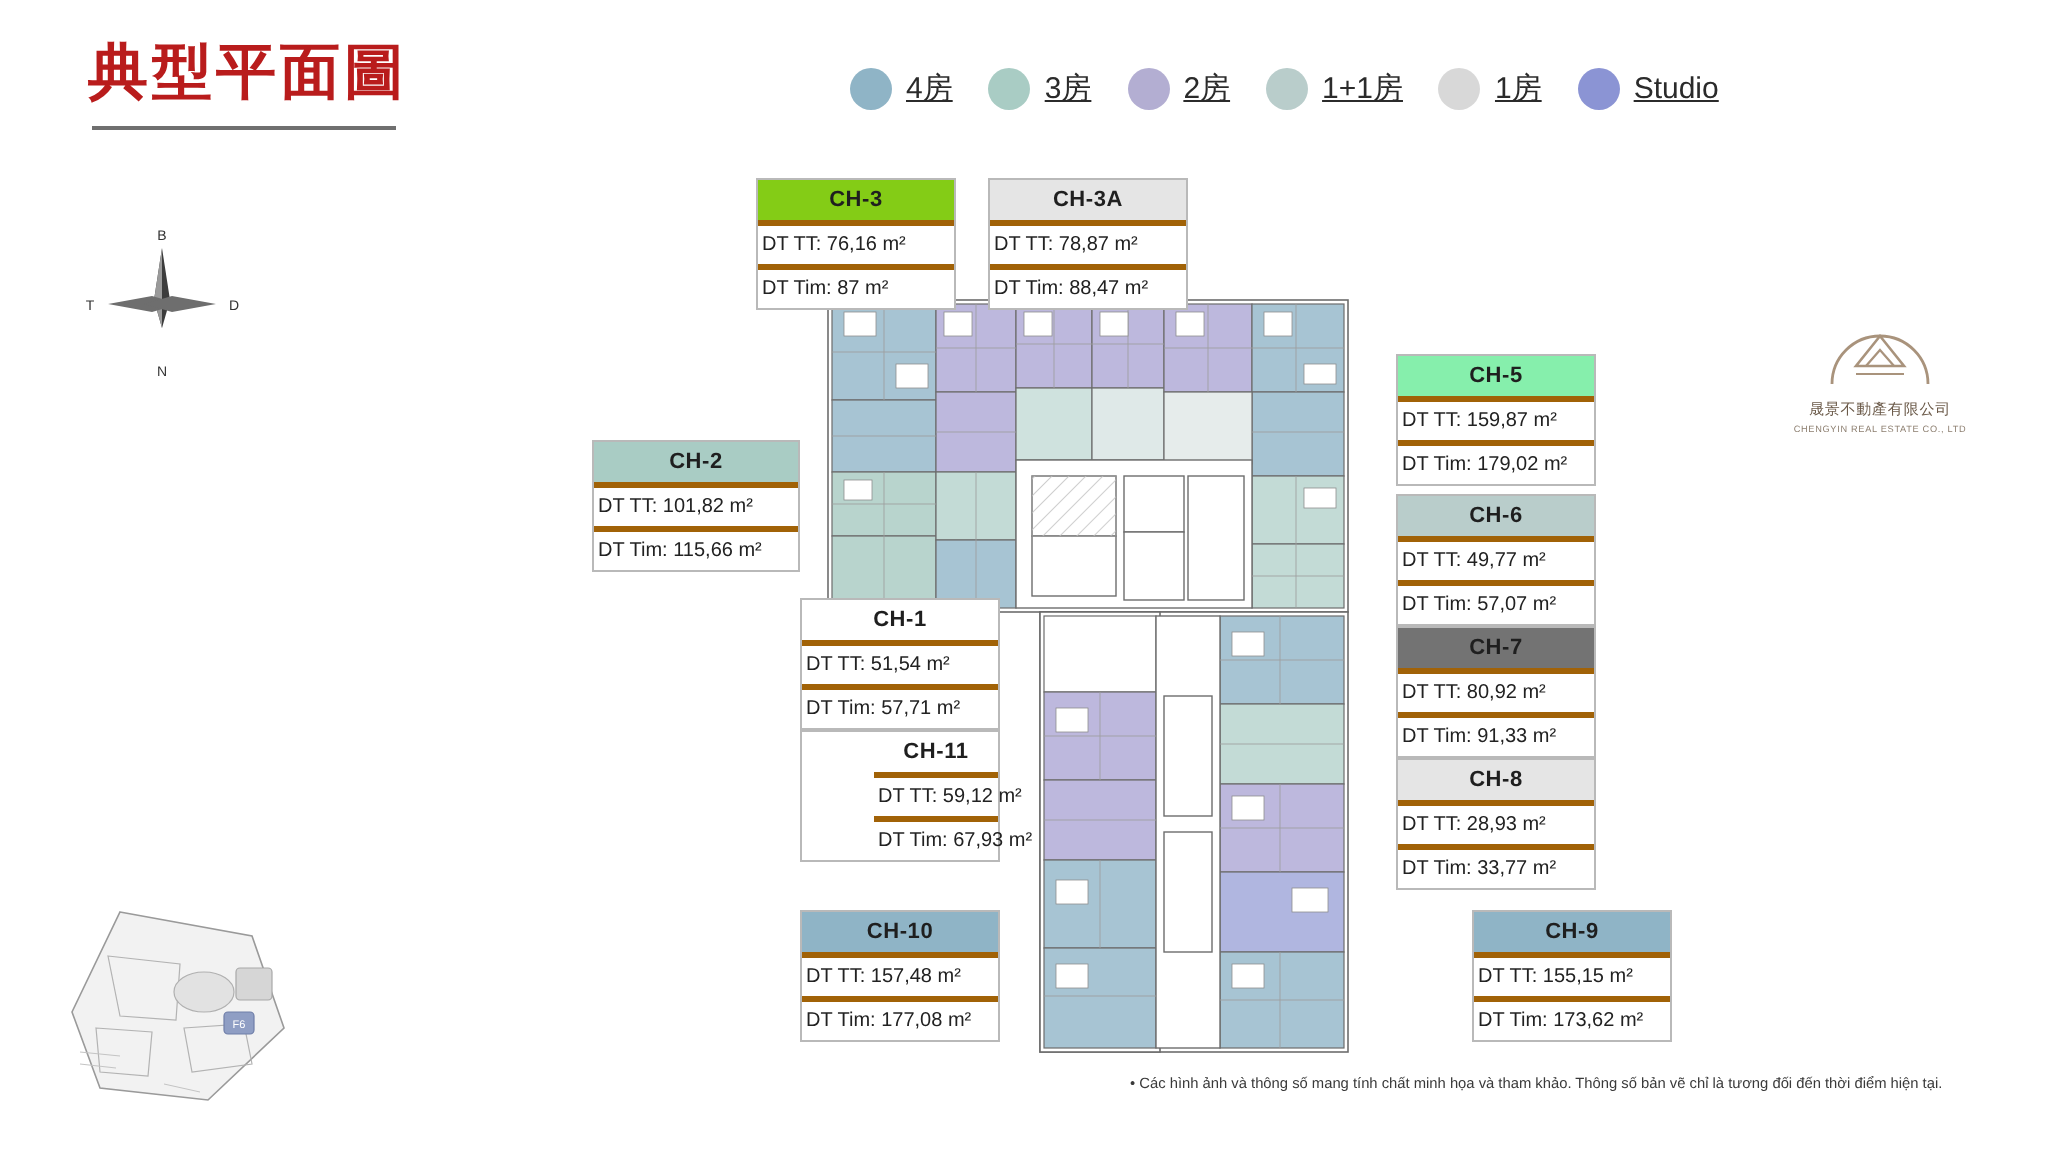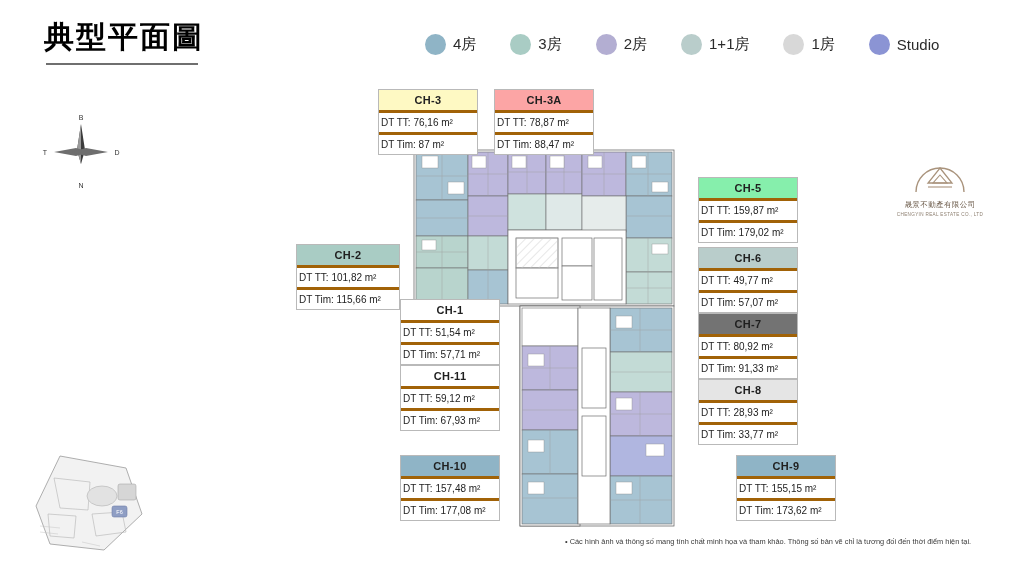--- a/index.html
+++ b/index.html
@@ -21,21 +21,21 @@
     position: absolute;
     left: 44px;
     top: 20px;
     width: 300px;
   }
   .main-title {
     font-family: "Liberation Serif", serif;
     font-size: 30px;
     font-weight: bold;
     letter-spacing: 2px;
-    color: #000000;
+    color: #b91c1c;
     margin: 0;
     line-height: 1.1;
   }
   .title-rule {
     width: 152px;
     height: 2px;
     background: #6f6f6f;
     margin: 10px 0 9px 2px;
   }
   .sub-title {
@@ -47,21 +47,22 @@
     margin: 0;
   }
 
   
   .legend {
     position: absolute;
     left: 425px;
     top: 34px;
     display: flex;
     align-items: center;
-    gap: 34px;
+    gap: 18px;
+    text-decoration: underline;
   }
   .legend-item {
     display: flex;
     align-items: center;
     gap: 7px;
   }
   .legend-dot {
     width: 21px;
     height: 21px;
     border-radius: 50%;
@@ -335,27 +336,27 @@
       <rect x="116" y="334" width="16" height="12"></rect>
       <rect x="204" y="168" width="16" height="12"></rect>
       <rect x="204" y="250" width="16" height="12"></rect>
       <rect x="204" y="334" width="16" height="12"></rect>
       <rect x="234" y="296" width="18" height="12"></rect>
     </g>
   </svg>
 </div>
 
 <div class="callout" style="left:378px; top:89px;">
-  <div class="c-head" style="background:#fef9c3;">CH-3</div>
+  <div class="c-head" style="background:#84cc16;">CH-3</div>
   <div class="c-row">DT TT: 76,16 m²</div>
   <div class="c-row">DT Tim: 87 m²</div>
 </div>
 
 <div class="callout" style="left:494px; top:89px;">
-  <div class="c-head" style="background:#fca5a5;">CH-3A</div>
+  <div class="c-head" style="background:#e5e5e5;">CH-3A</div>
   <div class="c-row">DT TT: 78,87 m²</div>
   <div class="c-row">DT Tim: 88,47 m²</div>
 </div>
 
 <div class="callout" style="left:698px; top:177px;">
   <div class="c-head" style="background:#86efac;">CH-5</div>
   <div class="c-row">DT TT: 159,87 m²</div>
   <div class="c-row">DT Tim: 179,02 m²</div>
 </div>
 
@@ -382,33 +383,33 @@
   <div class="c-row">DT TT: 155,15 m²</div>
   <div class="c-row">DT Tim: 173,62 m²</div>
 </div>
 
 <div class="callout" style="left:400px; top:455px;">
   <div class="c-head" style="background:#8fb4c6;">CH-10</div>
   <div class="c-row">DT TT: 157,48 m²</div>
   <div class="c-row">DT Tim: 177,08 m²</div>
 </div>
 
-<div class="callout" style="left:400px; top:365px;">
+<div class="callout" style="left:400px; top:365px;padding-left:36px;">
   <div class="c-head" style="background:#ffffff;">CH-11</div>
   <div class="c-row">DT TT: 59,12 m²</div>
   <div class="c-row">DT Tim: 67,93 m²</div>
 </div>
 
 <div class="callout" style="left:400px; top:299px;">
   <div class="c-head" style="background:#ffffff;">CH-1</div>
   <div class="c-row">DT TT: 51,54 m²</div>
   <div class="c-row">DT Tim: 57,71 m²</div>
 </div>
 
-<div class="callout w-wide" style="left:296px; top:244px;">
+<div class="callout w-wide" style="left:296px; top:220px;">
   <div class="c-head" style="background:#a9ccc4;">CH-2</div>
   <div class="c-row">DT TT: 101,82 m²</div>
   <div class="c-row">DT Tim: 115,66 m²</div>
 </div>
 
 <div class="logo">
   <svg width="58" height="46" viewBox="0 0 58 46" style="display:block;margin:0 auto;">
     <path d="M5 40 A24 24 0 1 1 53 40" fill="none" stroke="#a9937c" stroke-width="1.4"></path>
     <path d="M29 16 L41 31 L17 31 Z" fill="none" stroke="#a9937c" stroke-width="1.3"></path>
     <path d="M29 23 L36 31 L22 31 Z" fill="none" stroke="#a9937c" stroke-width="1.1"></path>

